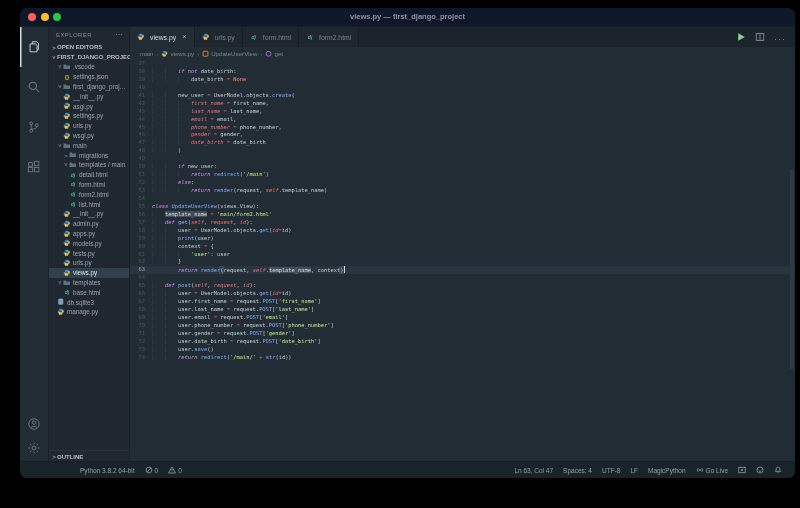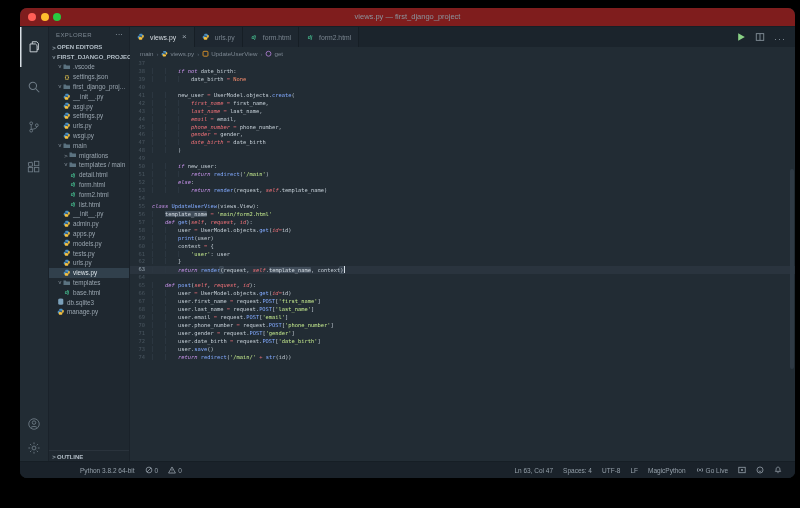--- a/index.html
+++ b/index.html
@@ -1,21 +1,21 @@
 <!DOCTYPE html>
 <html><head>
 <meta charset="utf-8">
 <style>
   html,body{margin:0;padding:0;background:#000;}
   .canvas{position:relative;width:800px;height:508px;background:#000;overflow:hidden;
           font-family:"Liberation Sans",sans-serif;-webkit-font-smoothing:antialiased;}
   .window{position:absolute;left:20px;top:8px;width:775px;height:470px;background:#222c34;
           border-radius:7px;overflow:hidden;box-shadow:0 12px 36px rgba(0,0,0,.7);}
   
-  .titlebar{height:18px;background:#7f1d1d;position:relative;border-bottom:1px solid #171f26;}
+  .titlebar{height:18px;background:#0f172a;position:relative;border-bottom:1px solid #171f26;font-weight:bold;}
   .lights{position:absolute;left:8px;top:5px;display:flex;gap:4.5px;}
   .light{width:8px;height:8px;border-radius:50%;}
   .light.red{background:#ff5f57}.light.yellow{background:#febc2e}.light.green{background:#28c840}
   .title{text-align:center;font-size:7.5px;color:#8b959e;line-height:18px;}
   
   .main{position:absolute;top:19px;left:0;right:0;bottom:16px;display:flex;}
   .activitybar{width:28px;background:#222c34;border-right:1px solid #1a222a;position:relative;flex:none;}
   .ai{width:28px;height:40px;display:flex;align-items:center;justify-content:center;color:#6e7b86;}
   .ai.active{color:#d8dfe5;box-shadow:inset 1.5px 0 0 #d8dfe5;}
   .ai svg{width:14px;height:14px;}

